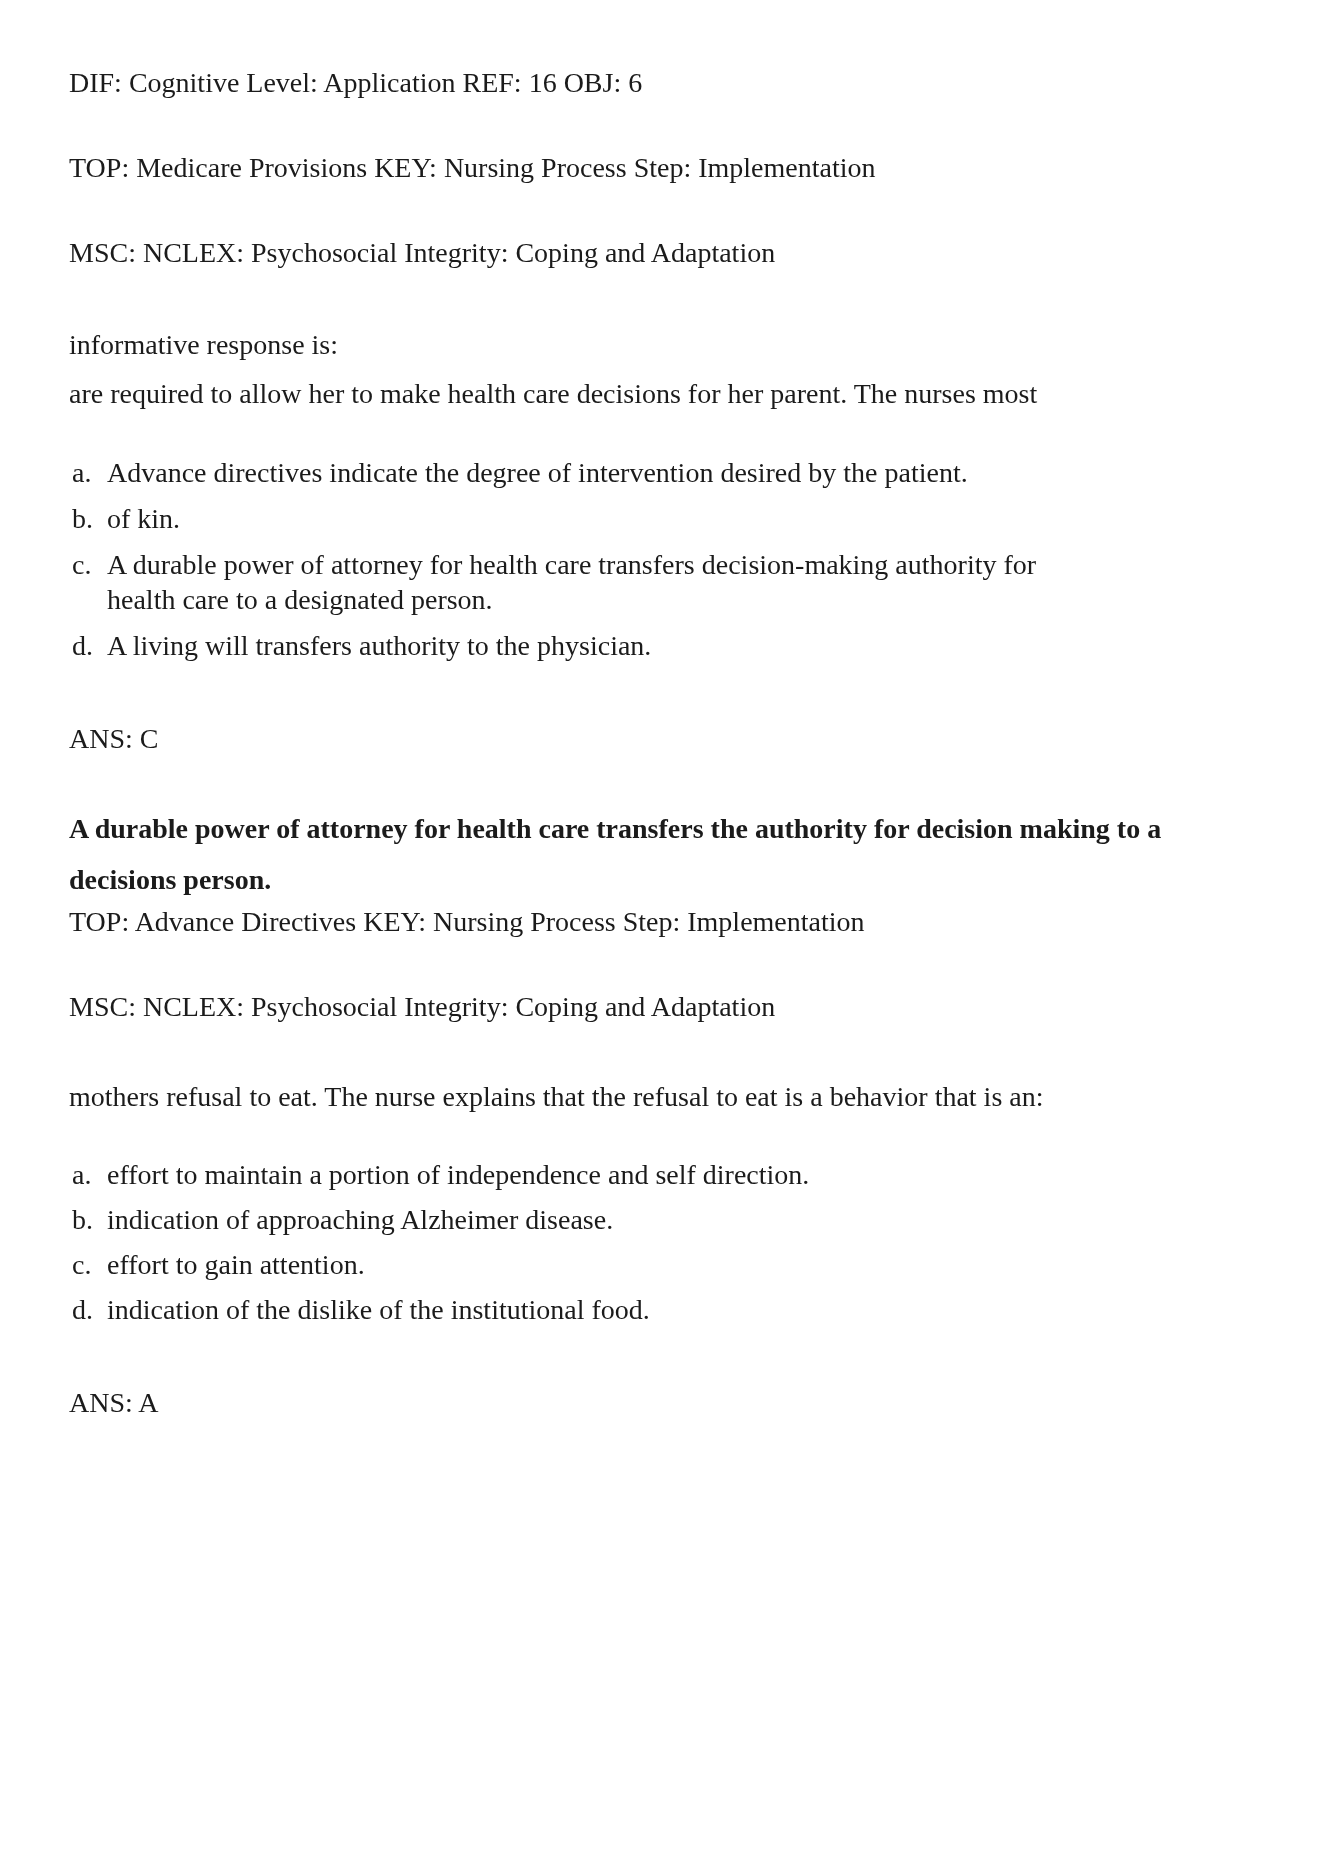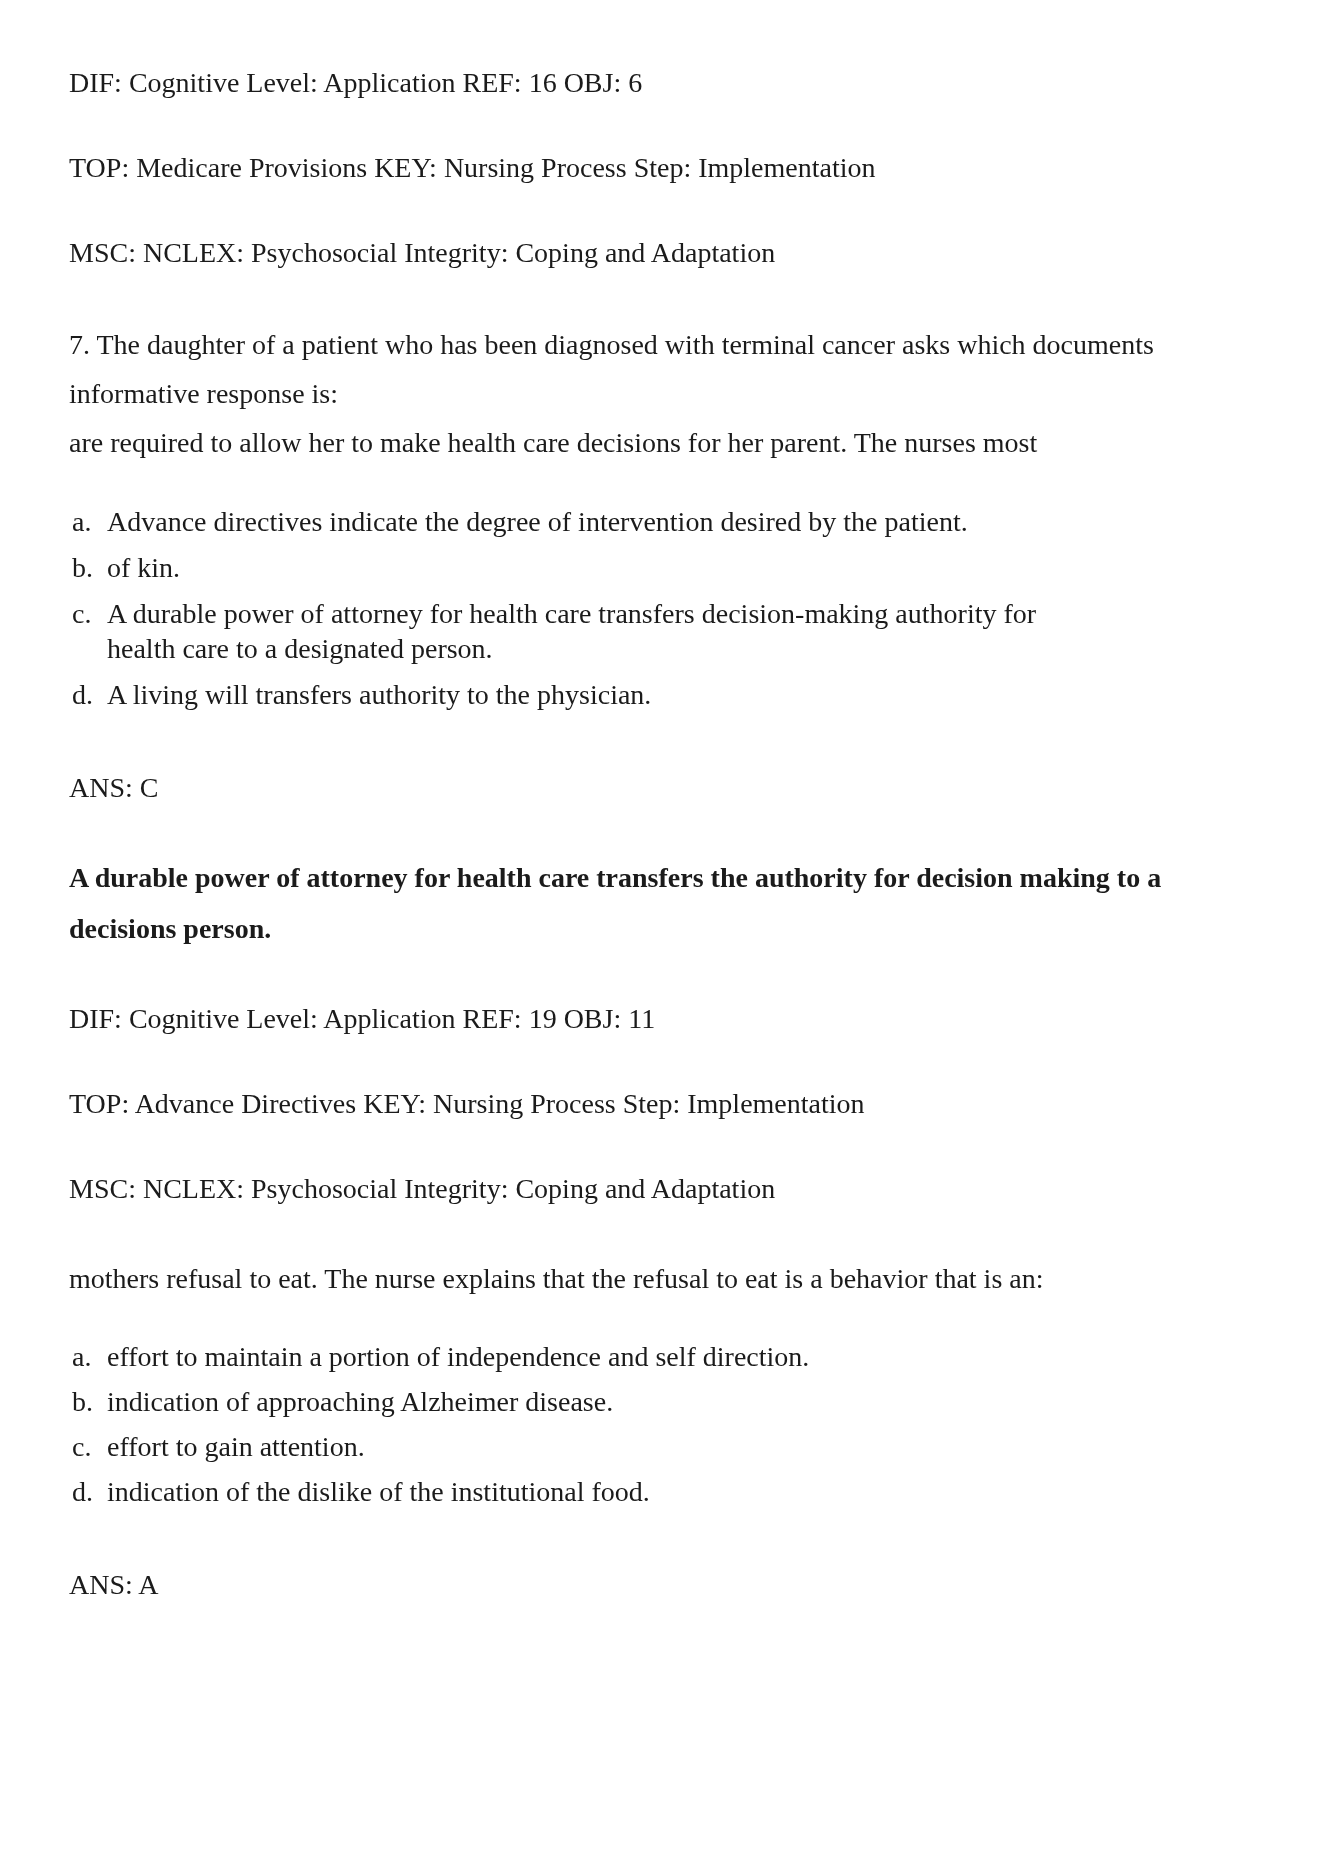--- a/index.html
+++ b/index.html
@@ -67,21 +67,20 @@
 </head>
 <body>
 
 <div class="page">
 
   <div class="meta-line">DIF: Cognitive Level: Application REF: 16 OBJ: 6</div>
   <div class="meta-line">TOP: Medicare Provisions KEY: Nursing Process Step: Implementation</div>
   <div class="meta-line">MSC: NCLEX: Psychosocial Integrity: Coping and Adaptation</div>
 
   <div class="stem stem-q7">
-    <div class="line">7. The daughter of a patient who has been diagnosed with terminal cancer asks which documents</div>
     <div class="line">informative response is:</div>
     <div class="line">are required to allow her to make health care decisions for her parent. The nurses most</div>
   </div>
 
   <div class="options">
     <div class="opt">
       <div class="opt-letter">a.</div>
       <div class="opt-text">
         <div class="line">Advance directives indicate the degree of intervention desired by the patient.</div>
       </div>
@@ -107,21 +106,20 @@
     </div>
   </div>
 
   <div class="answer-line answer-q7">ANS: C</div>
 
   <div class="rationale">
     <div class="line">A durable power of attorney for health care transfers the authority for decision making to a</div>
     <div class="line">decisions person.</div>
   </div>
 
-  <div class="meta-line meta-after-rationale">DIF: Cognitive Level: Application REF: 19 OBJ: 11</div>
   <div class="meta-line">TOP: Advance Directives KEY: Nursing Process Step: Implementation</div>
   <div class="meta-line">MSC: NCLEX: Psychosocial Integrity: Coping and Adaptation</div>
 
   <div class="stem stem-q8">
     <div class="line">mothers refusal to eat. The nurse explains that the refusal to eat is a behavior that is an:</div>
   </div>
 
   <div class="options options-q8">
     <div class="opt">
       <div class="opt-letter">a.</div>

